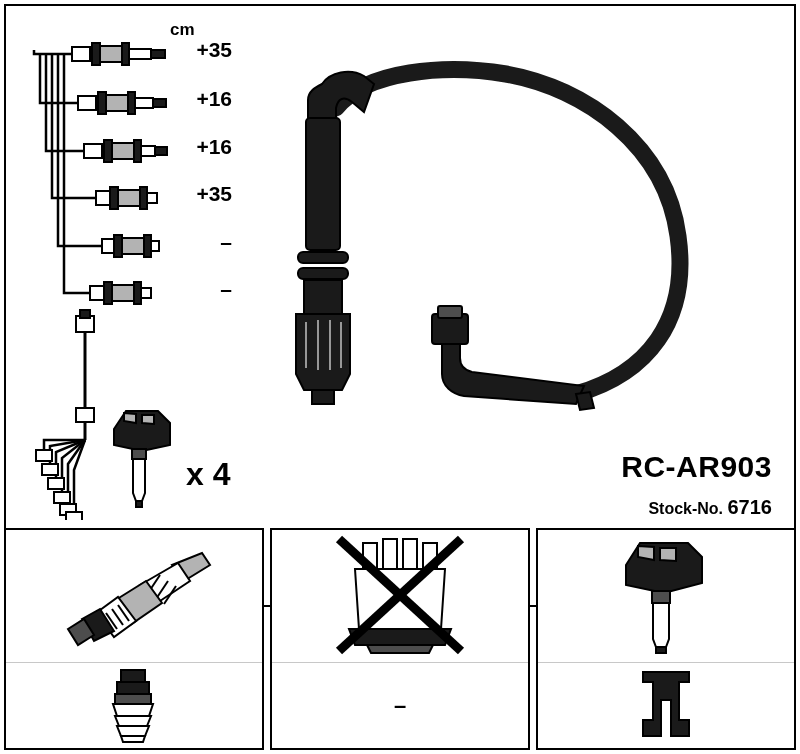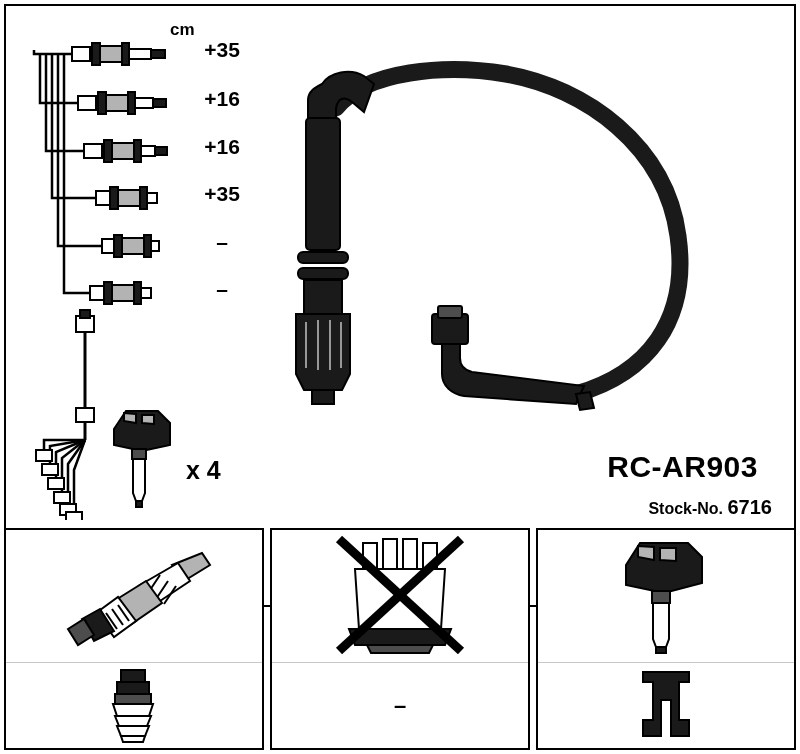--- a/index.html
+++ b/index.html
@@ -42,37 +42,36 @@
     letter-spacing: 0px;
   }
 
   
   .len-label {
     position: absolute;
     left: 166px;
     width: 60px;
     font-size: 21px;
     font-weight: bold;
-    text-align: center;
-    margin-left: 20px;
+    text-align: right;
   }
 
   
   .mult-label {
     position: absolute;
     left: 180px;
     top: 450px;
-    font-size: 25px;
+    font-size: 32px;
     font-weight: bold;
   }
 
   
   .part-number {
     position: absolute;
-    right: 36px;
+    right: 22px;
     top: 444px;
     font-size: 30px;
     font-weight: bold;
     letter-spacing: 0.5px;
     text-align: right;
     white-space: nowrap;
   }
   .stock-number {
     position: absolute;
     right: 22px;

